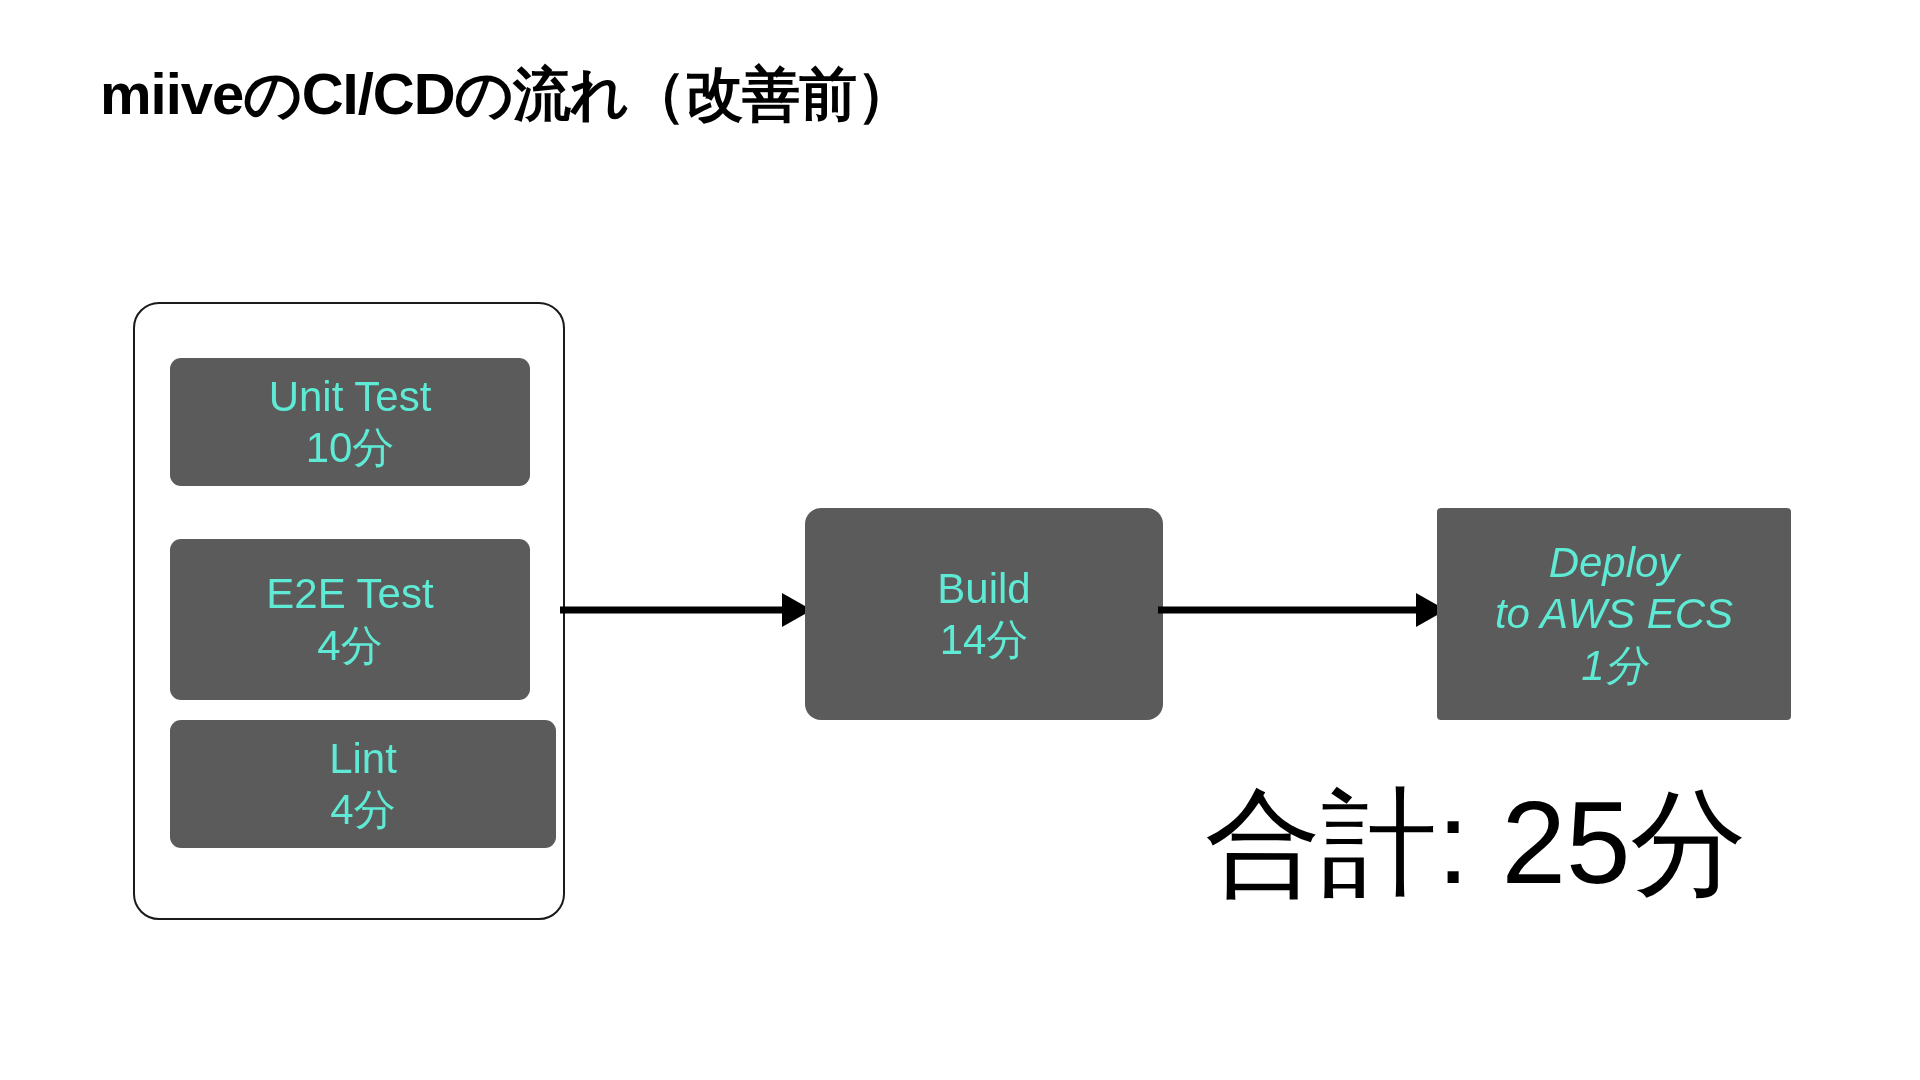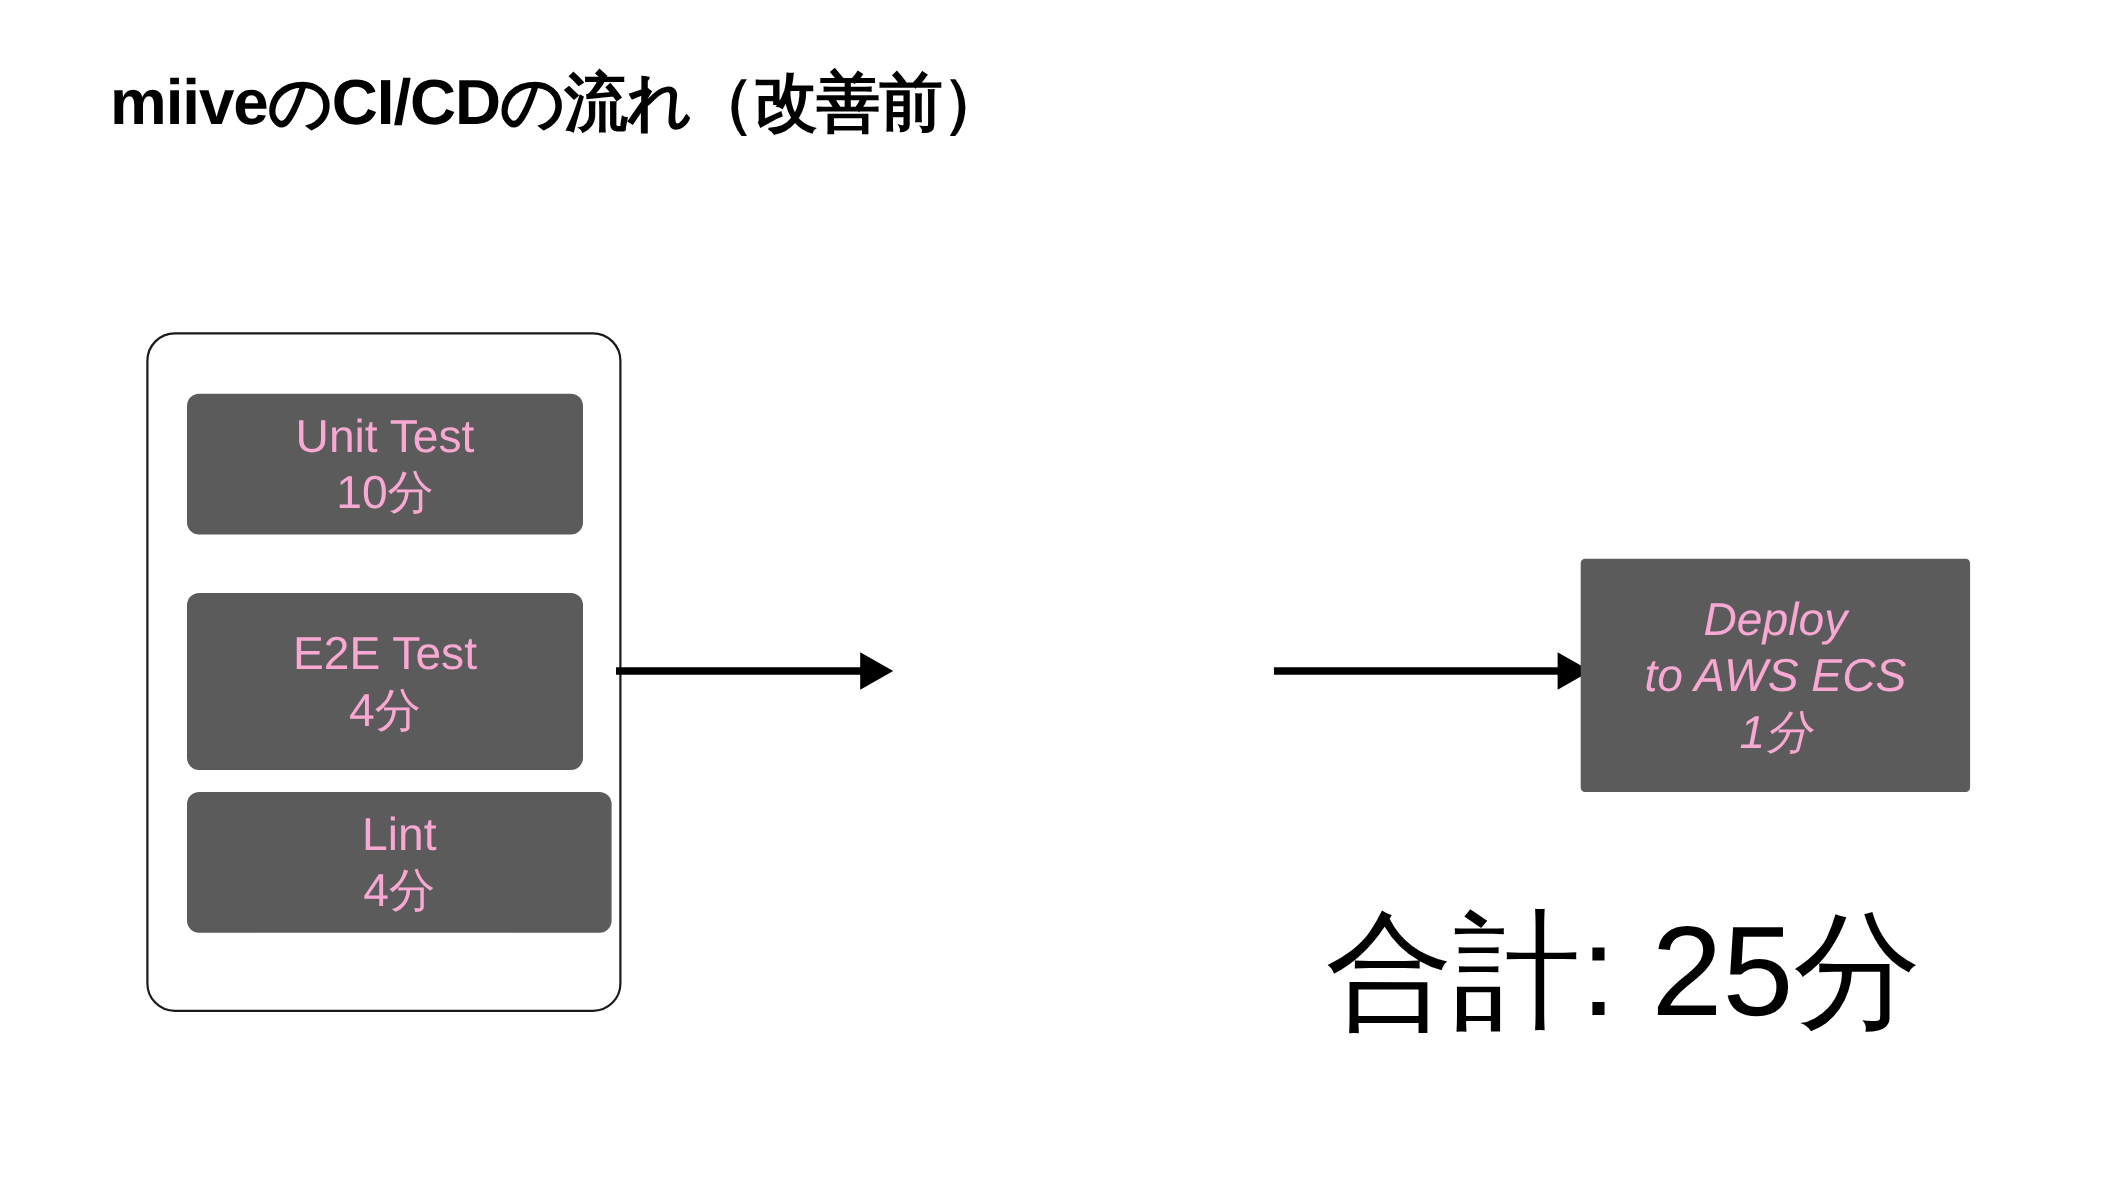--- a/index.html
+++ b/index.html
@@ -45,21 +45,21 @@
     border-radius: 26px;
     background: #ffffff;
   }
 
   
   .node-box {
     position: absolute;
     box-sizing: border-box;
     background: #5b5b5b;
     border-radius: 12px;
-    color: #f9a8d4;
+    color: #5eead4;
     display: flex;
     flex-direction: column;
     align-items: center;
     justify-content: center;
     font-size: 42px;
     line-height: 1.22;
     font-weight: normal;
     text-align: center;
     white-space: nowrap;
   }
@@ -81,21 +81,21 @@
     height: 40px;
     display: block;
   }
   #arrow-group-to-build  { left: 560px;  top: 590px; width: 252px; }
   #arrow-build-to-deploy { left: 1158px; top: 590px; width: 288px; }
 
   
   #total-label {
     position: absolute;
     left: 1205px;
-    top: 820px;
+    top: 780px;
     font-size: 116px;
     line-height: 1.1;
     color: #000000;
     white-space: nowrap;
     font-weight: normal;
   }
 </style>
 </head>
 <body>
 
@@ -120,20 +120,24 @@
       <span class="node-line">4分</span>
     </div>
 
   </div>
 
   <svg id="arrow-group-to-build" class="arrow" viewBox="0 0 252 40">
     <line x1="0" y1="20" x2="228" y2="20" stroke="#000000" stroke-width="7"></line>
     <polygon points="252,20 222,37 222,3" fill="#000000"></polygon>
   </svg>
 
+  <div class="node-box" id="node-build">
+    <span class="node-line">Build</span>
+    <span class="node-line">14分</span>
+  </div>
 
   <svg id="arrow-build-to-deploy" class="arrow" viewBox="0 0 288 40">
     <line x1="0" y1="20" x2="264" y2="20" stroke="#000000" stroke-width="7"></line>
     <polygon points="288,20 258,37 258,3" fill="#000000"></polygon>
   </svg>
 
   <div class="node-box" id="node-deploy">
     <span class="node-line">Deploy</span>
     <span class="node-line">to AWS ECS</span>
     <span class="node-line">1分</span>

